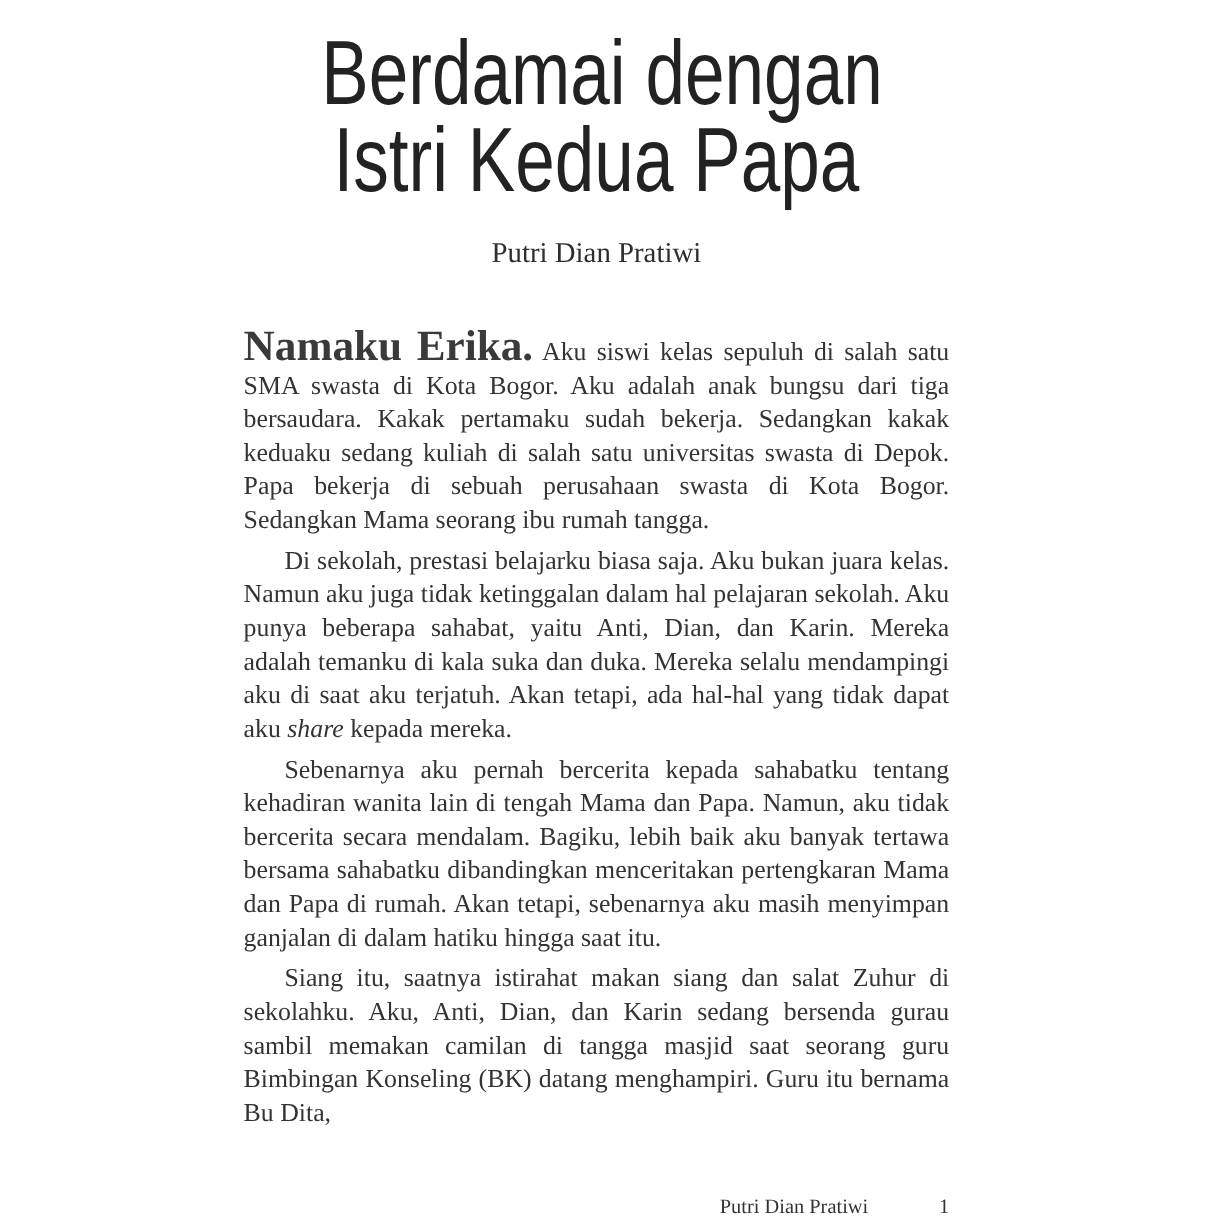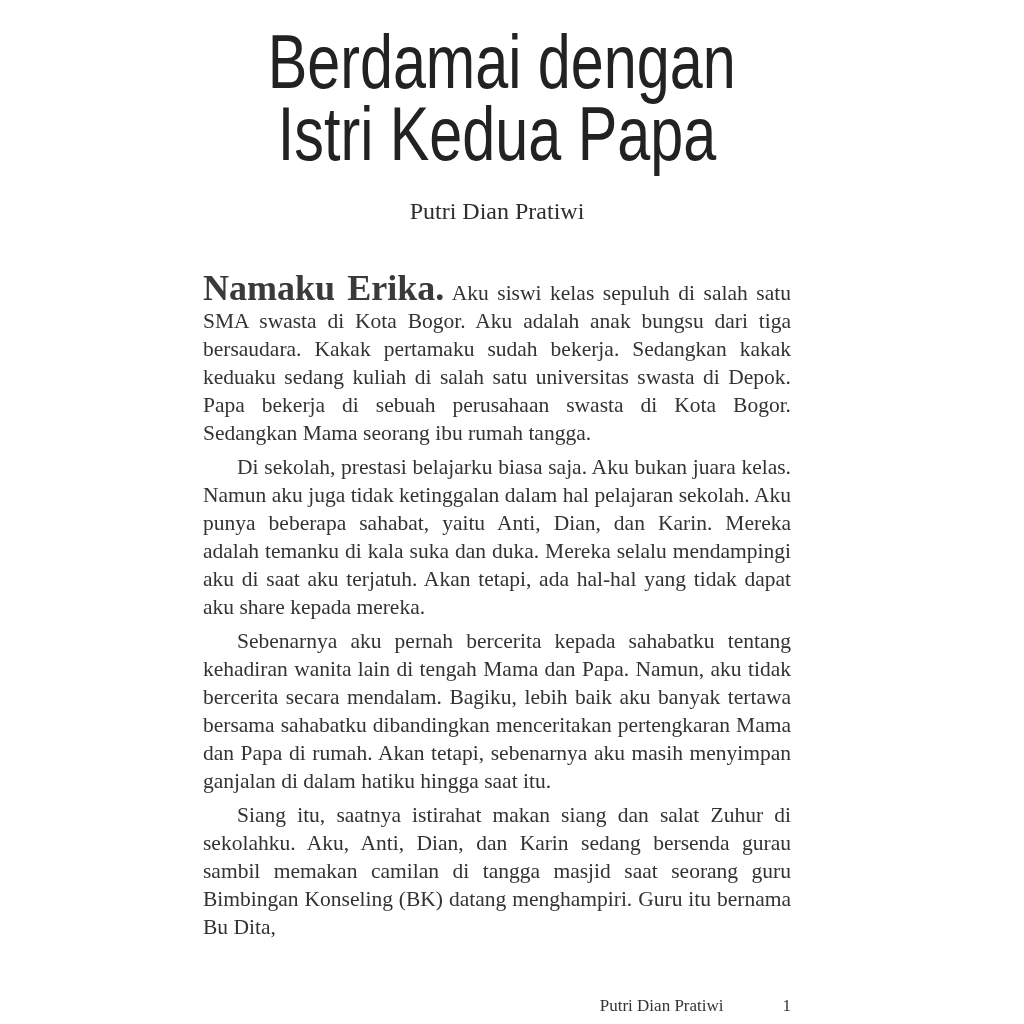--- a/index.html
+++ b/index.html
@@ -64,20 +64,21 @@
   }
   .body-text p.indent {
     text-indent: 34px;
   }
   .run-lead {
     font-weight: 700;
     font-size: 36px;
     color: #3a3a3a;
   }
   .run-italic {
+    font-style: italic;
   }
   .footer {
     position: absolute;
     top: 995px;
     left: 203px;
     width: 588px;
     display: flex;
     justify-content: flex-end;
     align-items: baseline;
     gap: 59px;

